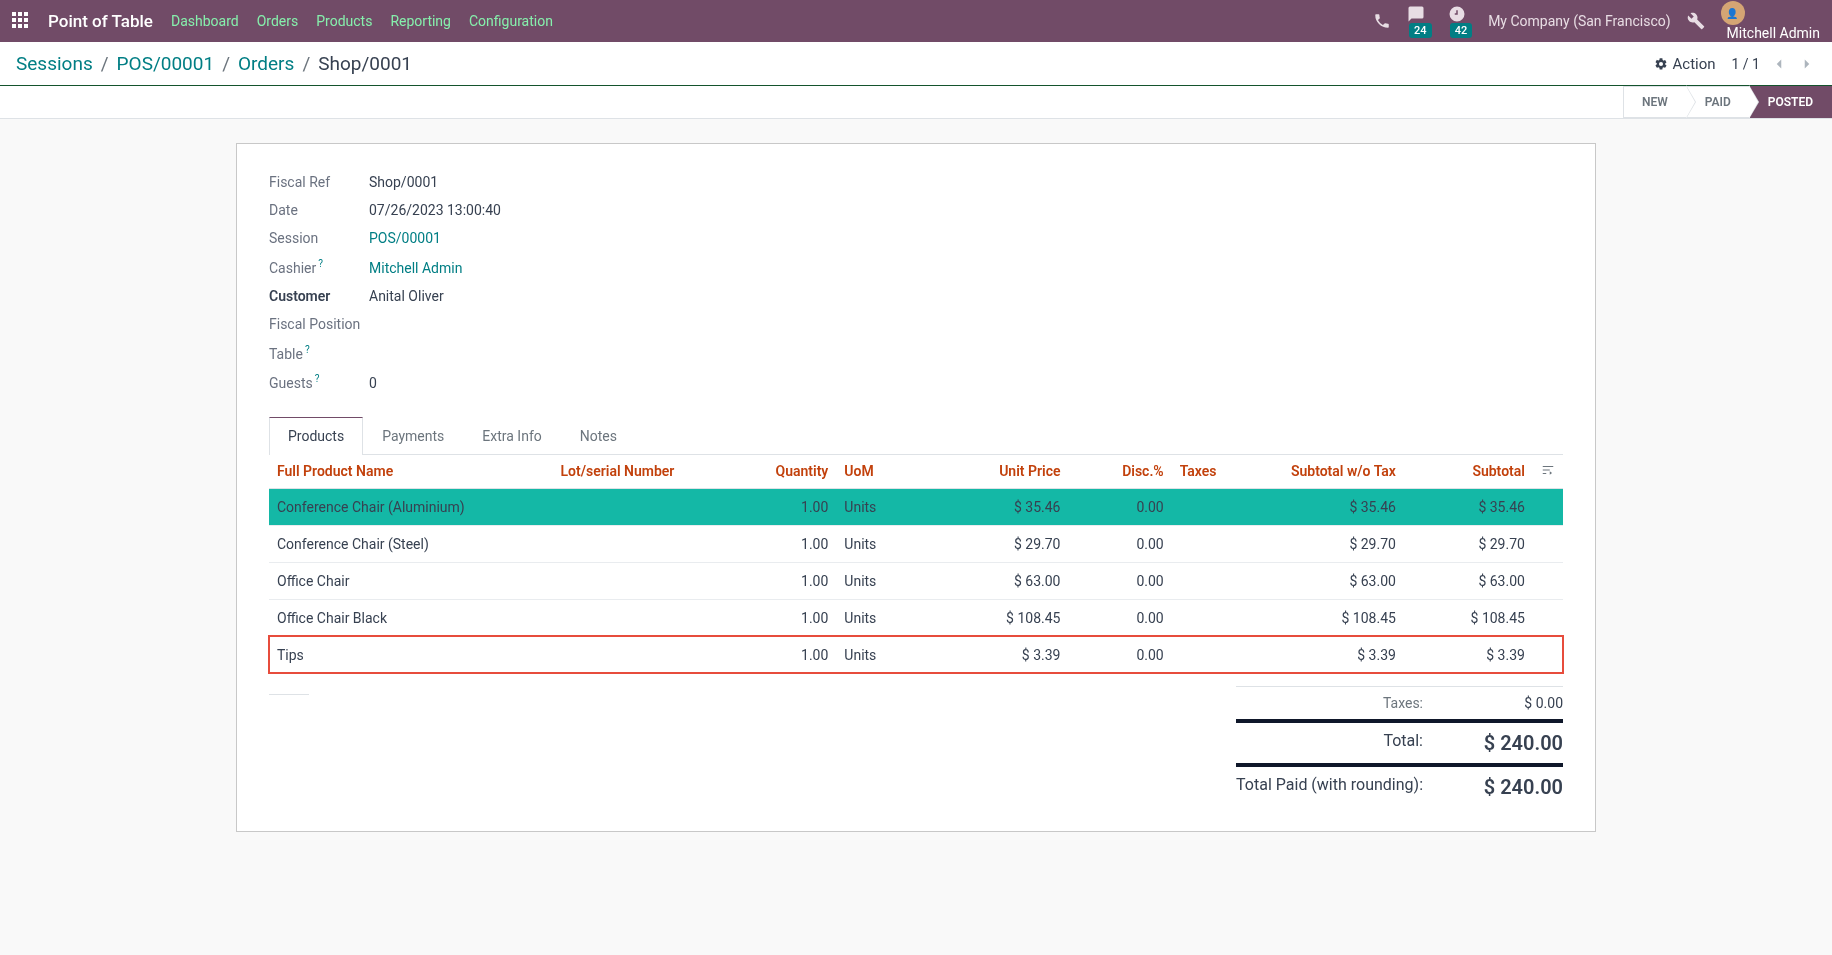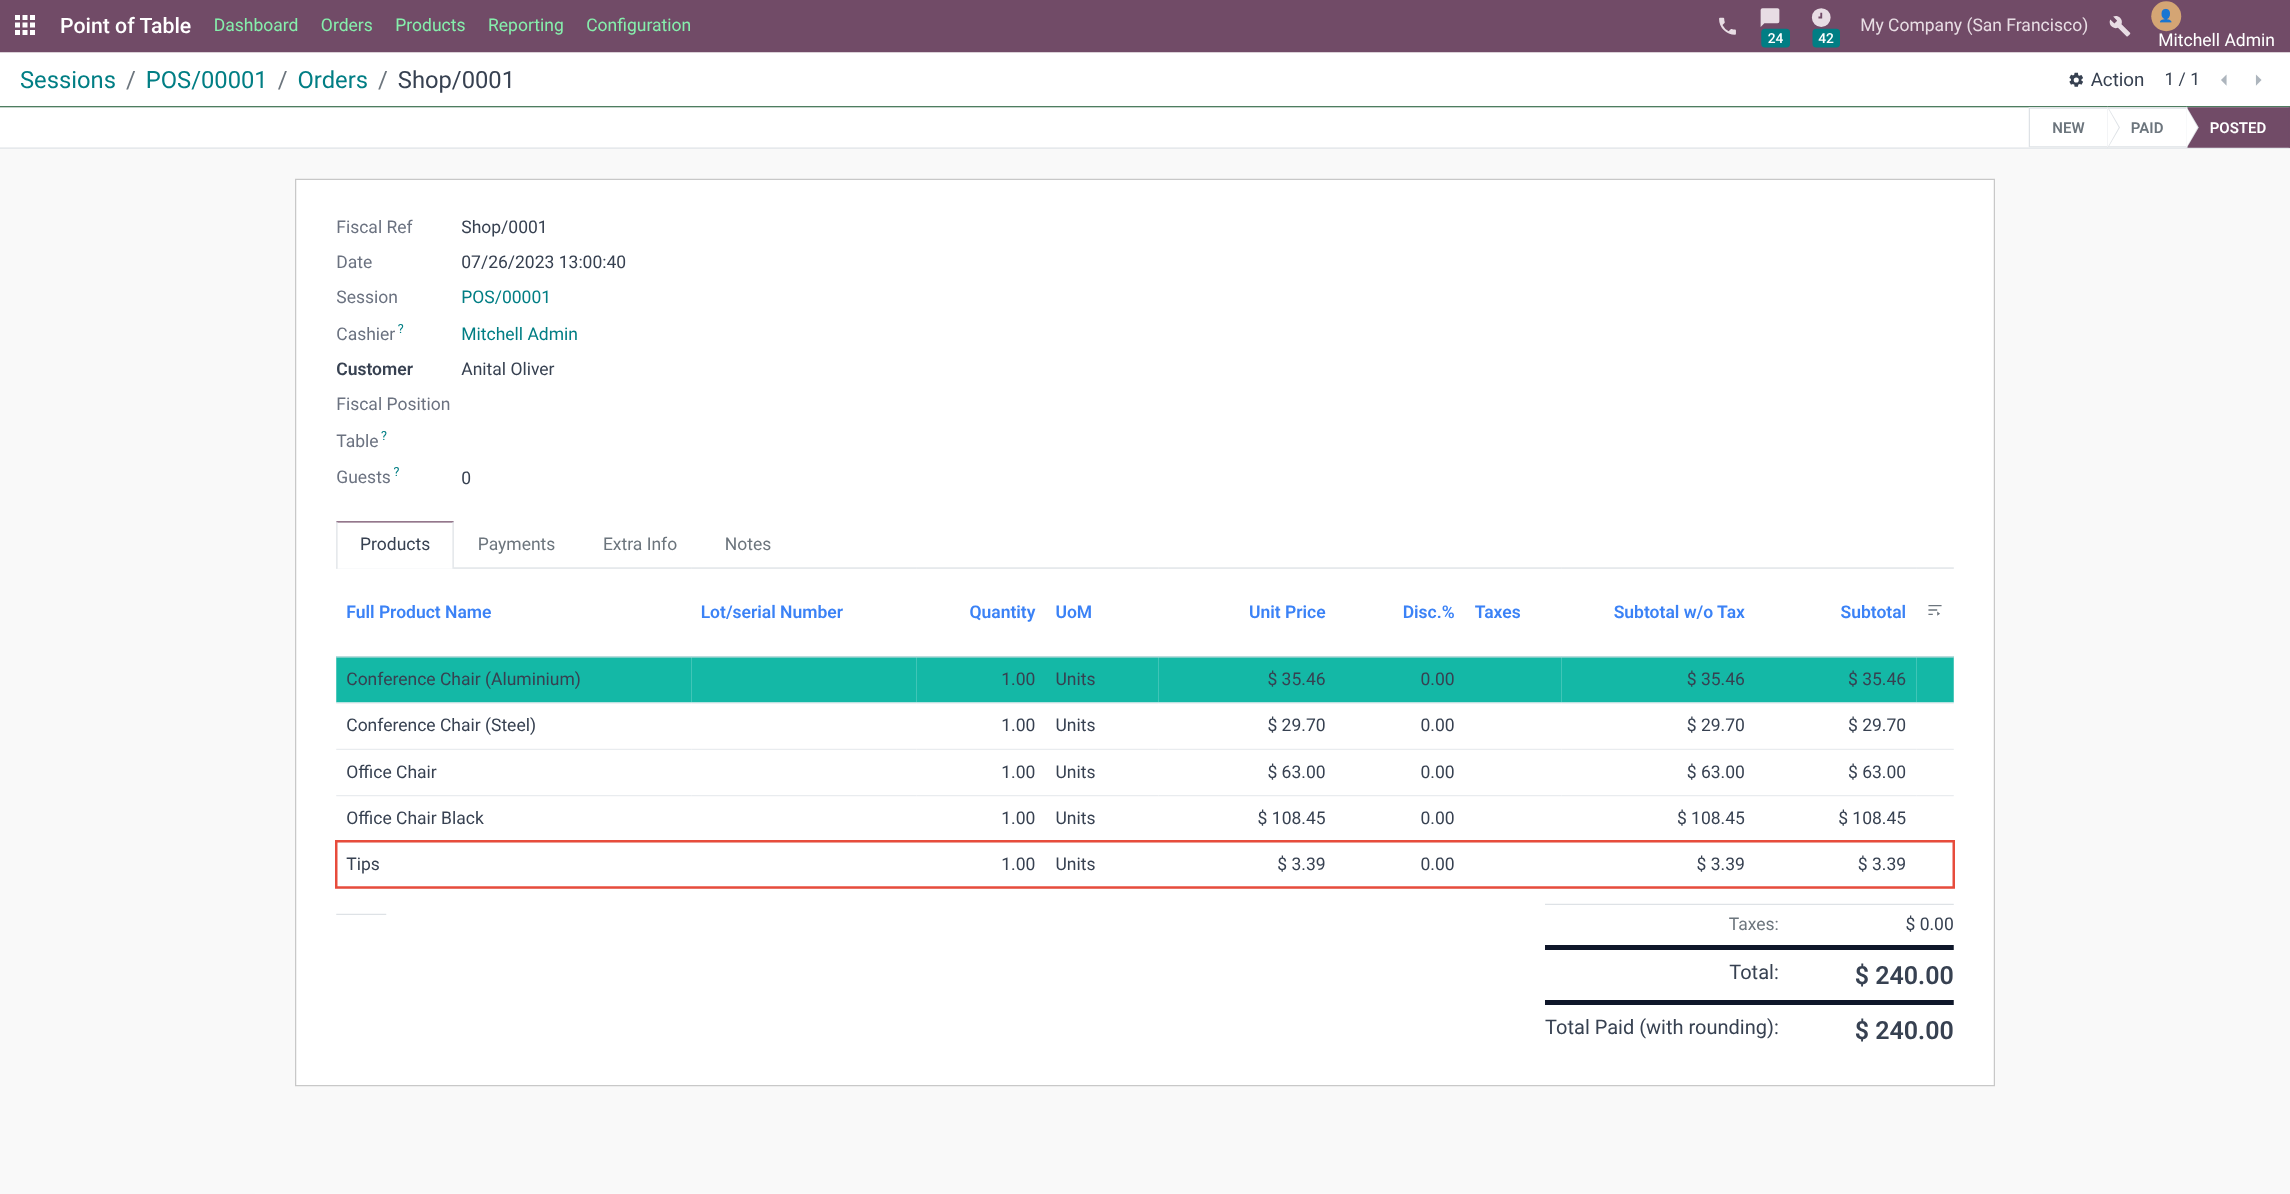--- a/index.html
+++ b/index.html
@@ -56,21 +56,21 @@
   .form-value.link { color: #017e84; cursor: pointer; }
   .help-q { color: #017e84; font-size: 10px; vertical-align: super; margin-left: 2px; }
   
   
   .tabs { display: flex; border-bottom: 1px solid #dee2e6; margin-top: 20px; }
   .tab { padding: 10px 18px; border: 1px solid transparent; border-bottom: none; cursor: pointer; color: #6c757d; font-size: 14px; }
   .tab.active { border-color: #dee2e6; border-top: 1px solid #714B67; background: #fff; margin-bottom: -1px; color: #374151; }
   
   
   table.lines { width: 100%; border-collapse: collapse; margin-top: -1px; }
-  table.lines th { text-align: left; padding: 26px 8px; border-bottom: 1px solid #dee2e6; font-weight: 600; color: #3b82f6; font-size: 14px; background: #fff; border-top: 1px solid #dee2e6; }
+  table.lines th { text-align: left; padding: 8px 8px; border-bottom: 1px solid #dee2e6; font-weight: 600; color: #c2410c; font-size: 14px; background: #fff; border-top: 1px solid #dee2e6; }
   table.lines th.num { text-align: right; }
   table.lines td { padding: 10px 8px; border-bottom: 1px solid #e9ecef; font-size: 14px; color: #374151; }
   table.lines td.num { text-align: right; }
   table.lines tbody tr:first-child td { background: #14b8a6; }
   .highlight-row td { background: #fff !important; }
   .highlight-row { outline: 2.5px solid #e74c3c; outline-offset: -1px; }
   .opt-icon { width: 14px; height: 14px; fill: #6c757d; cursor: pointer; }
   
   
   .totals-area { display: flex; margin-top: 12px; }

